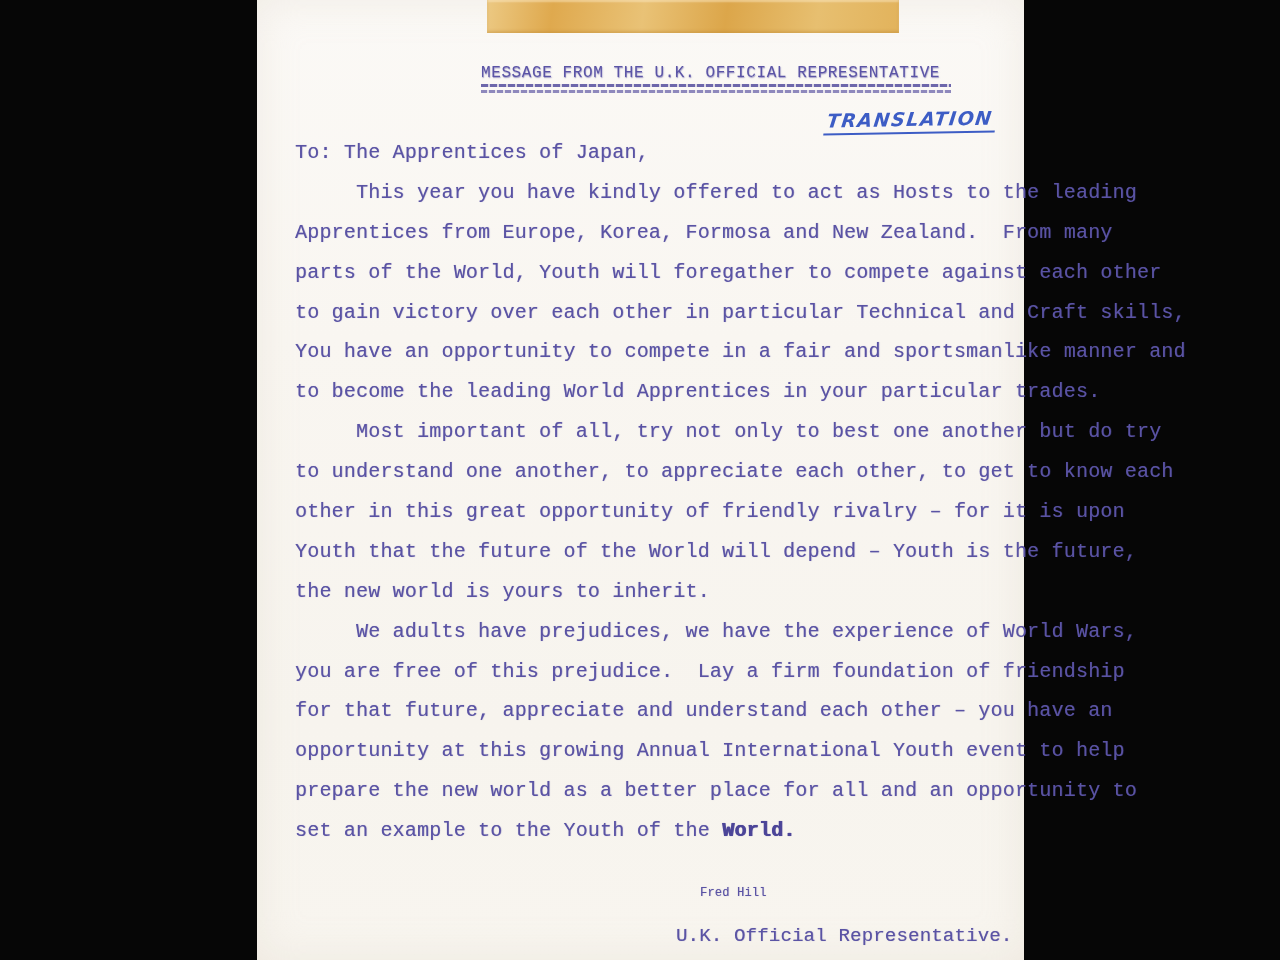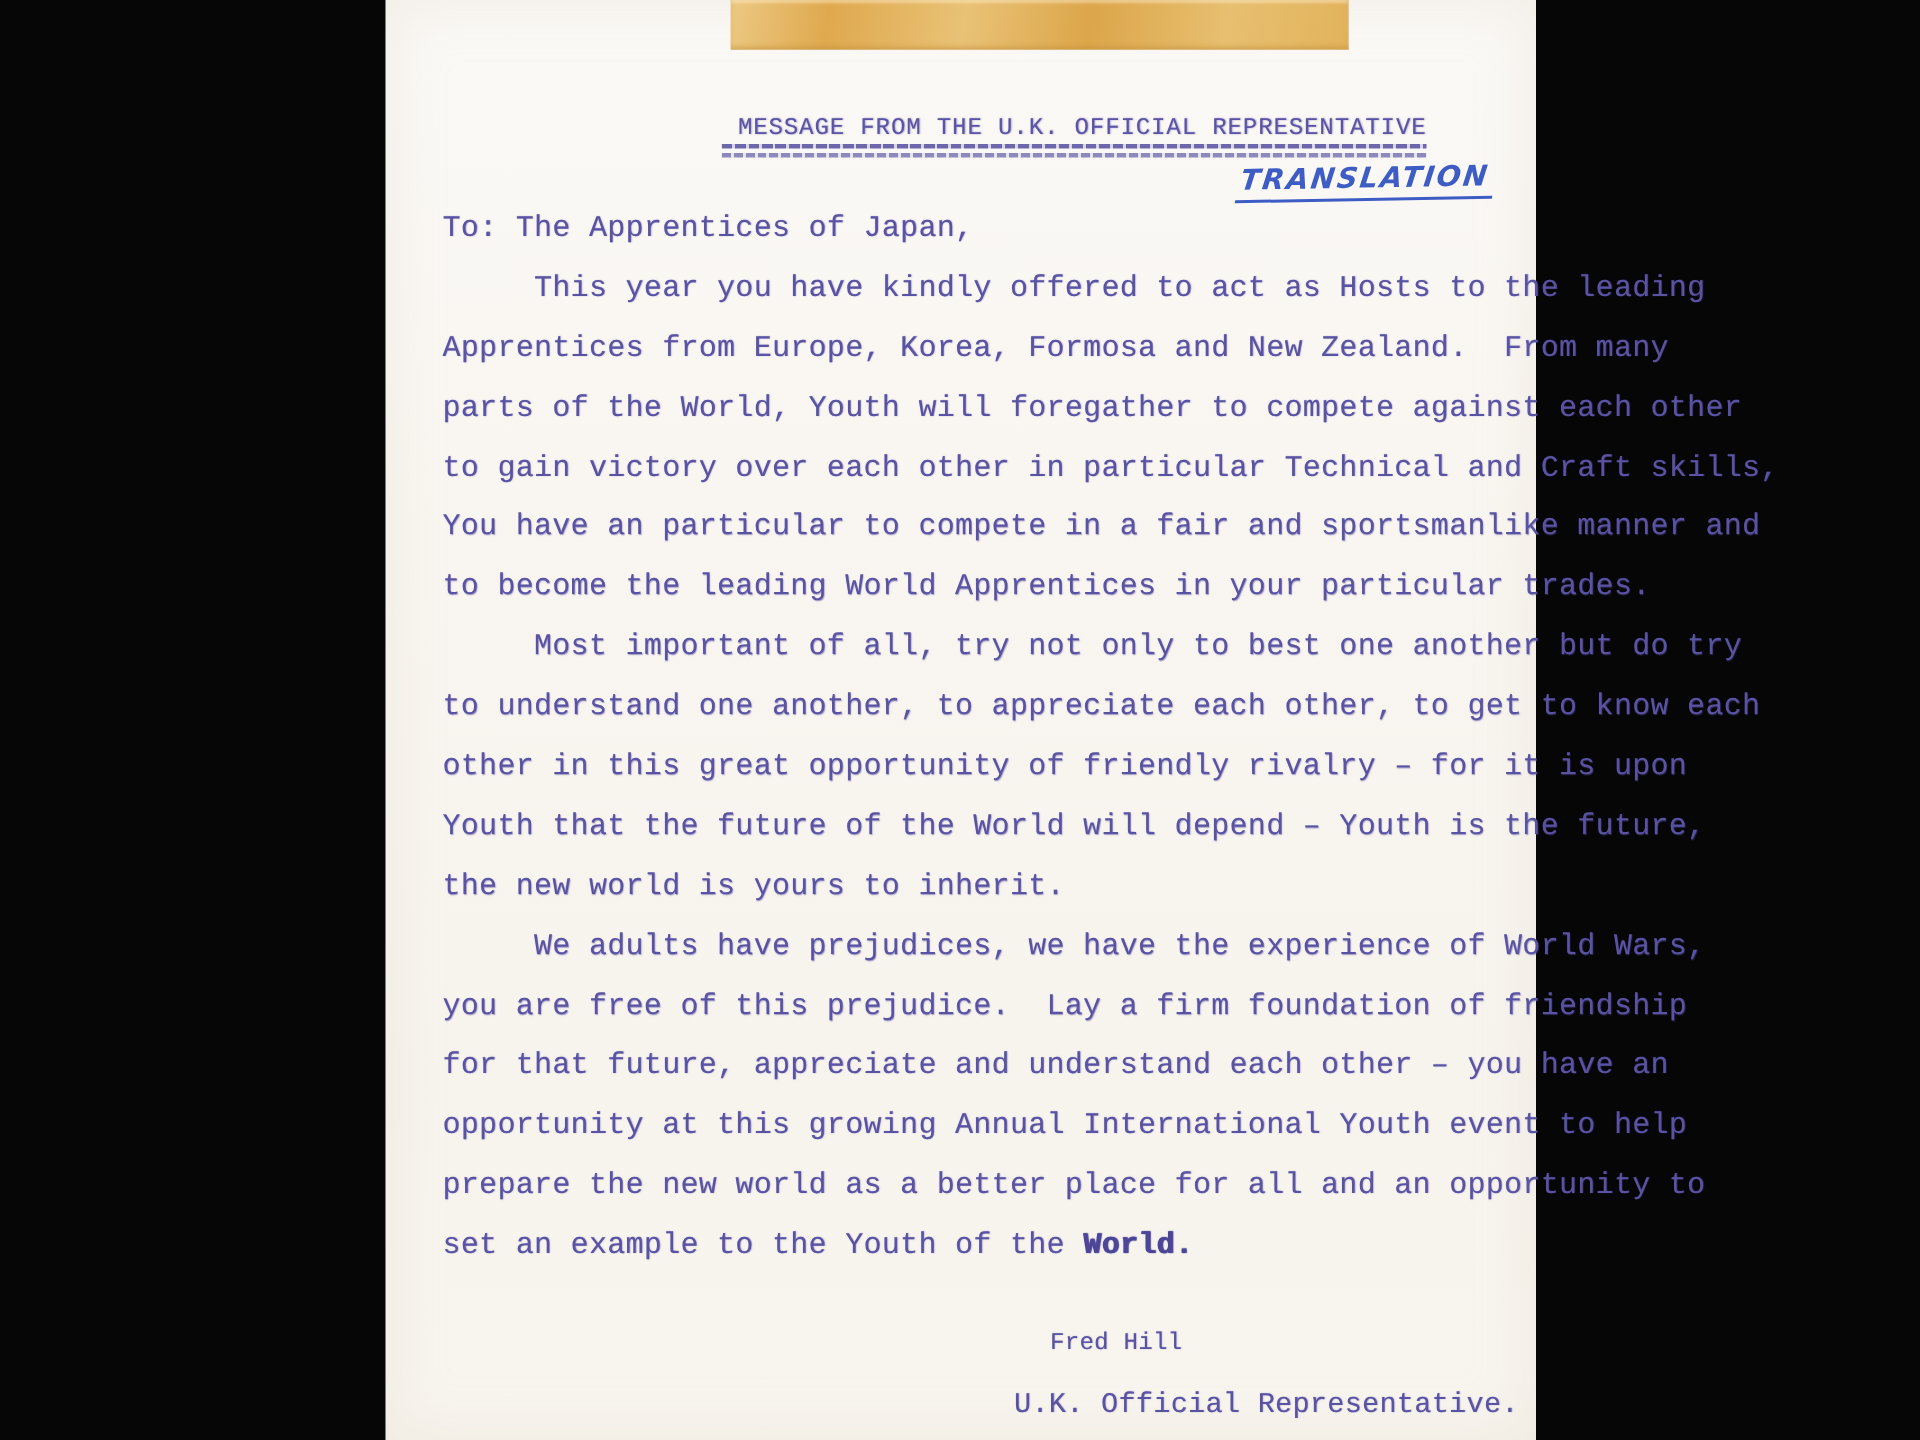--- a/index.html
+++ b/index.html
@@ -37,23 +37,22 @@
                       #dca64a 58%, #e7bf70 80%, #e2b35c 100%);
     box-shadow: inset 0 -2px 3px rgba(190,140,55,0.45), inset 0 2px 2px rgba(255,240,205,0.5);
   }
   .typed {
     color: #5a53a4;
     text-shadow: 0.4px 0.4px 0.8px rgba(84,77,158,0.55);
   }
   .title-wrap {
     position: absolute;
     left: 224px;
-    top: 76px;
+    top: 64px;
     width: 470px;
-    text-align: right;
   }
   .title-text {
     font-size: 16px;
     letter-spacing: 0.6px;
     white-space: pre;
     color: #5b54a6;
     text-shadow: 0.5px 0.5px 1.2px rgba(84,77,158,0.6);
   }
   .title-underline-1 {
     margin-top: 2px;
@@ -97,21 +96,21 @@
   .bold-word {
     font-weight: bold;
     text-shadow: 0.8px 0 0.5px rgba(74,67,150,0.9), 0.4px 0.4px 1px rgba(84,77,158,0.7);
     color: #4c4598;
     margin-top: 12px;
   }
   .sig-name {
     position: absolute;
     left: 443px;
     top: 886px;
-    font-size: 16px;
+    font-size: 12px;
     letter-spacing: 0.2px;
     white-space: pre;
   }
   .sig-role {
     position: absolute;
     left: 419px;
     top: 925px;
     font-size: 19px;
     letter-spacing: 0.2px;
     white-space: pre;
@@ -132,21 +131,21 @@
     </div>
 
     <div class="translation">TRANSLATION</div>
 
     <div class="letter typed">
       <div class="line">To: The Apprentices of Japan,</div>
       <div class="line">     This year you have kindly offered to act as Hosts to the leading</div>
       <div class="line">Apprentices from Europe, Korea, Formosa and New Zealand.  From many</div>
       <div class="line">parts of the World, Youth will foregather to compete against each other</div>
       <div class="line">to gain victory over each other in particular Technical and Craft skills,</div>
-      <div class="line">You have an particular to compete in a fair and sportsmanlike manner and</div>
+      <div class="line">You have an opportunity to compete in a fair and sportsmanlike manner and</div>
       <div class="line">to become the leading World Apprentices in your particular trades.</div>
       <div class="line">     Most important of all, try not only to best one another but do try</div>
       <div class="line">to understand one another, to appreciate each other, to get to know each</div>
       <div class="line">other in this great opportunity of friendly rivalry – for it is upon</div>
       <div class="line">Youth that the future of the World will depend – Youth is the future,</div>
       <div class="line">the new world is yours to inherit.</div>
       <div class="line">     We adults have prejudices, we have the experience of World Wars,</div>
       <div class="line">you are free of this prejudice.  Lay a firm foundation of friendship</div>
       <div class="line">for that future, appreciate and understand each other – you have an</div>
       <div class="line">opportunity at this growing Annual International Youth event to help</div>

